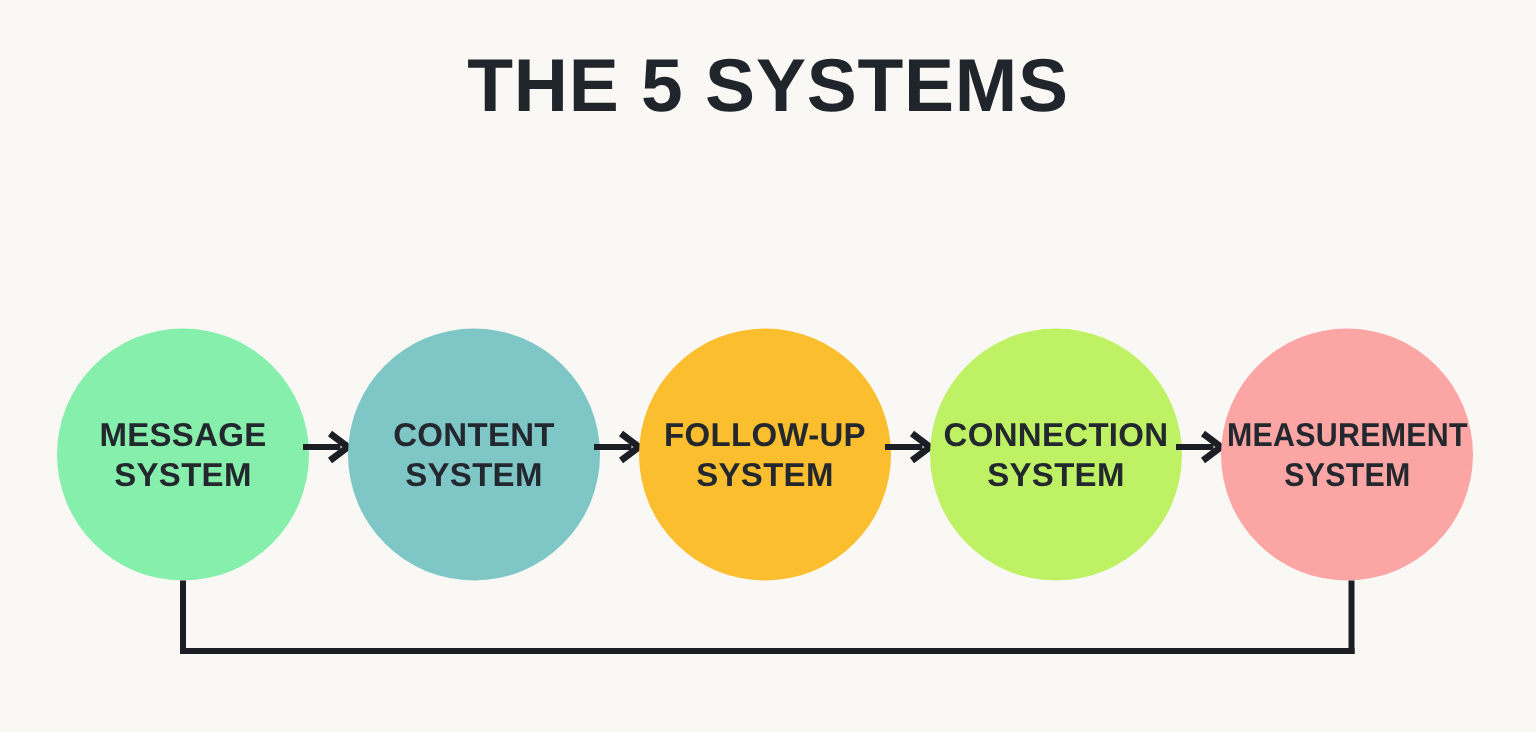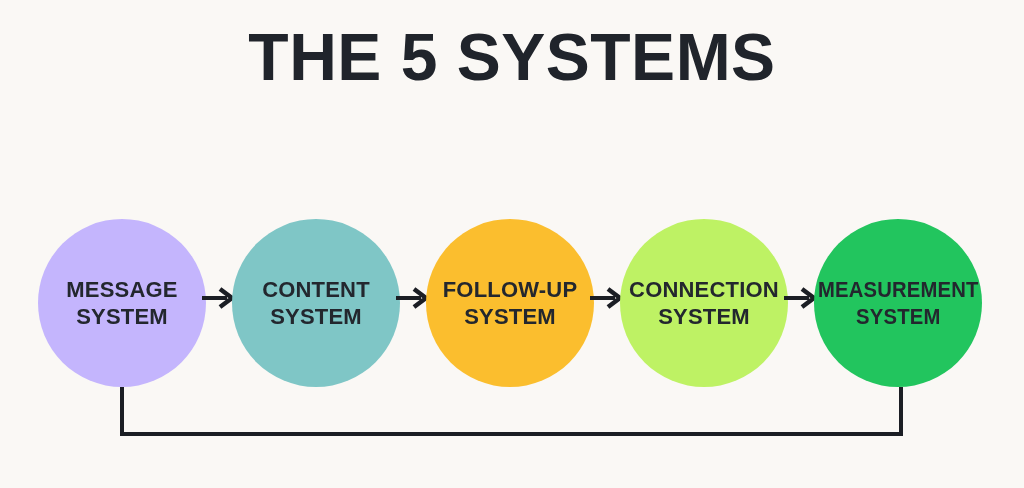--- a/index.html
+++ b/index.html
@@ -16,21 +16,21 @@
     font-family: "Liberation Sans", sans-serif;
   }
   
   .title {
     position: absolute;
     top: 30px;
     left: 0;
     width: 100%;
     margin: 0;
     text-align: center;
-    font-size: 66px;
+    font-size: 50px;
     line-height: 54px;
     font-weight: bold;
     letter-spacing: 0.5px;
     color: #20242B;
   }
   .title-line { display: block; }
   
   .circle {
     position: absolute;
     top: 219px;
@@ -81,21 +81,21 @@
 </style>
 </head>
 <body>
 
 <div class="canvas">
 
   <h1 class="title">
     <span class="title-line">THE 5 SYSTEMS</span>
   </h1>
 
-  <div class="circle c1" style="background: #c4b5fd;">
+  <div class="circle c1" style="background: #86efac;">
     <div class="circle-label">
       <span>MESSAGE</span>
       <span>SYSTEM</span>
     </div>
   </div>
 
   <svg class="arrow a1" viewBox="0 0 36 26">
     <path d="M1 13 H26" stroke="#1B1E24" stroke-width="4" fill="none"></path>
     <path d="M19 4 L31 13 L19 22" stroke="#1B1E24" stroke-width="4.5" fill="none" stroke-linejoin="miter"></path>
   </svg>
@@ -129,21 +129,21 @@
       <span>CONNECTION</span>
       <span>SYSTEM</span>
     </div>
   </div>
 
   <svg class="arrow a4" viewBox="0 0 36 26">
     <path d="M1 13 H26" stroke="#1B1E24" stroke-width="4" fill="none"></path>
     <path d="M19 4 L31 13 L19 22" stroke="#1B1E24" stroke-width="4.5" fill="none" stroke-linejoin="miter"></path>
   </svg>
 
-  <div class="circle c5" style="background: #22c55e;">
+  <div class="circle c5" style="background: #fca5a5;">
     <div class="circle-label label-condensed">
       <span>MEASUREMENT</span>
       <span>SYSTEM</span>
     </div>
   </div>
 
   <div class="feedback-loop"></div>
 
 </div>
 

